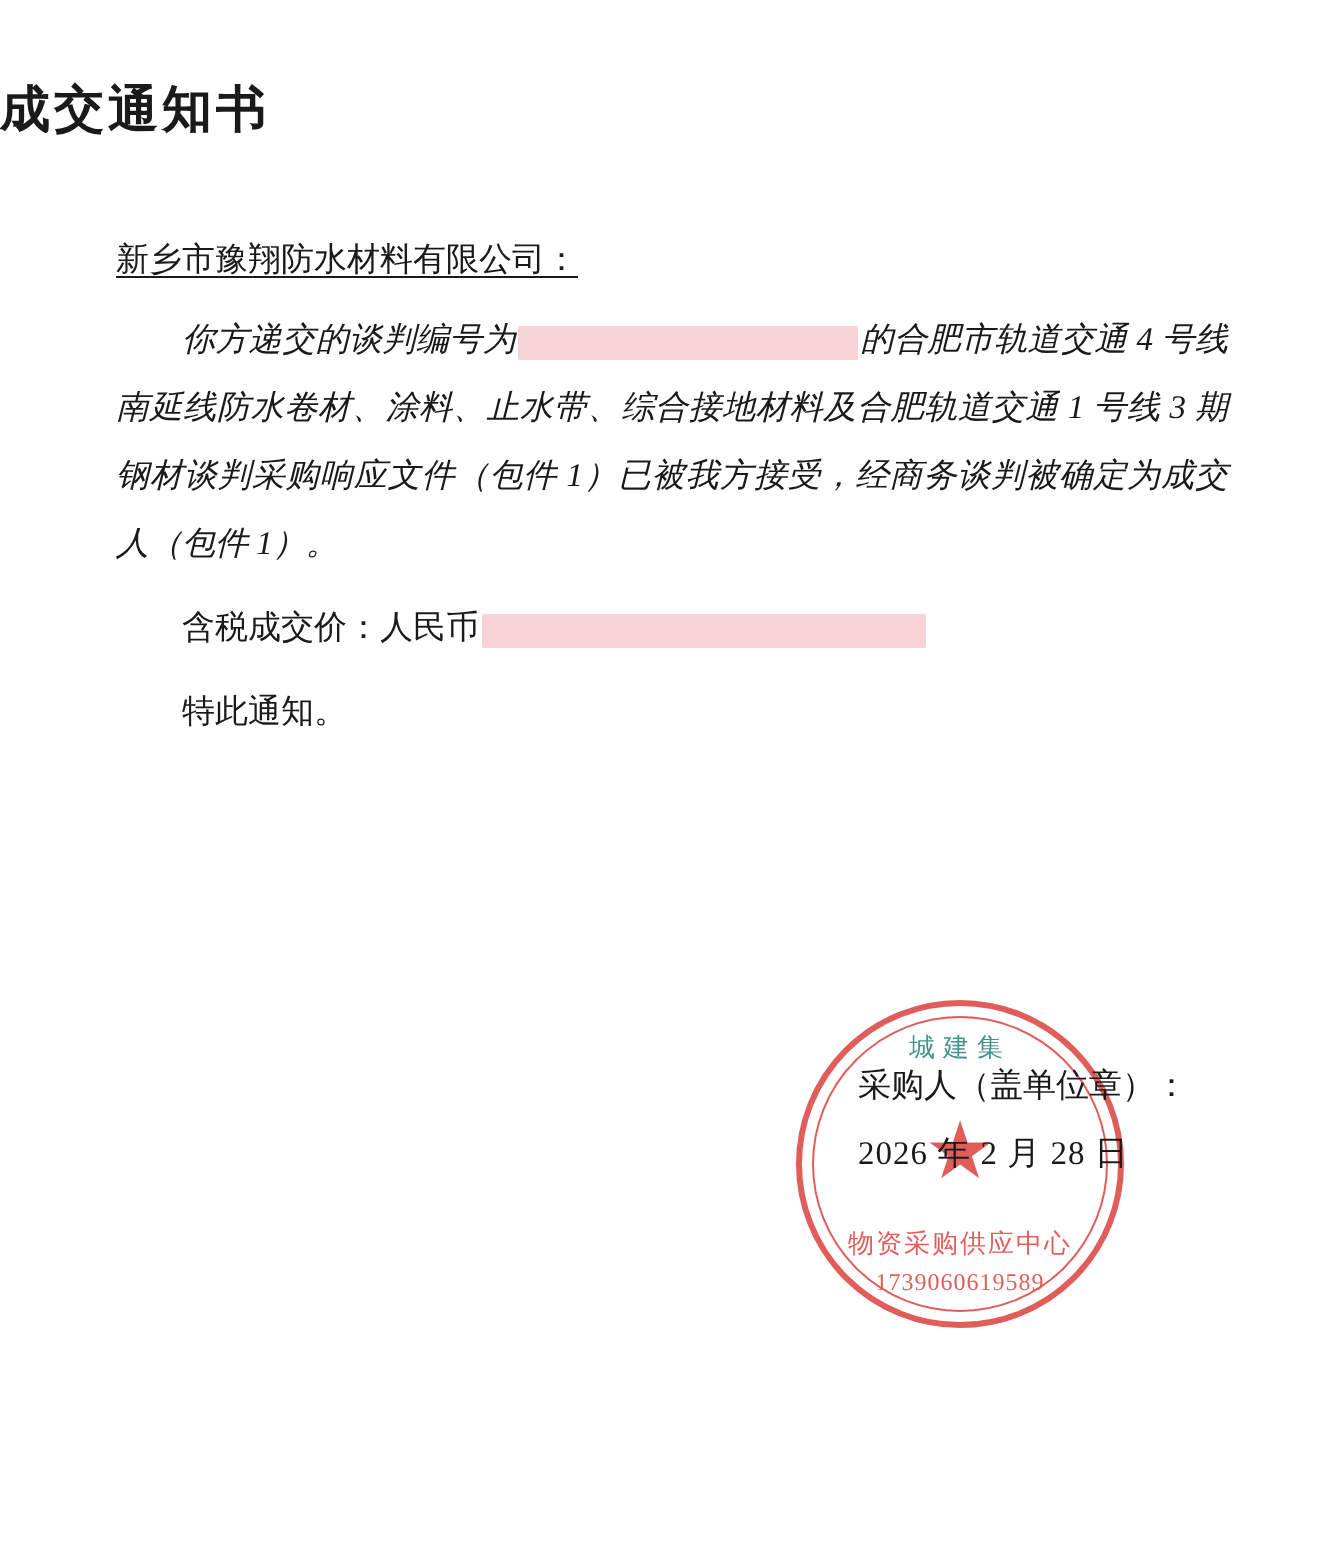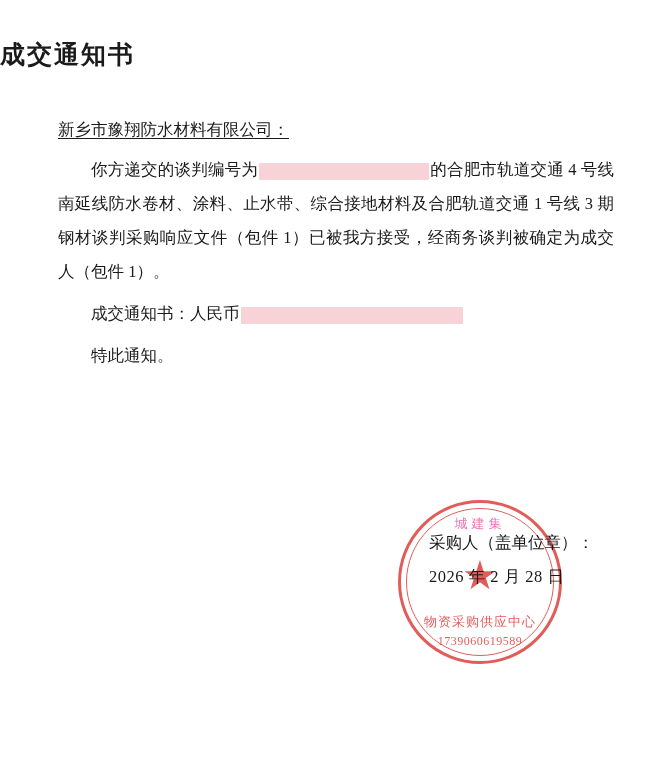--- a/index.html
+++ b/index.html
@@ -56,21 +56,21 @@
     height: 17px;
     border-radius: 1px;
   }
   .redact-a { width: 170px; margin: 0 1px; }
   .redact-b { width: 222px; margin: 0 1px; }
   .price-line {
     margin-top: 8px;
     text-indent: 33px;
     white-space: nowrap;
   }
-  .para-block { margin-top: 8px; }
+  .para-block { margin-top: 8px; font-style: italic; }
   .notice-line { margin-top: 8px; text-indent: 33px; }
 
   
   .sign-block {
     position: absolute;
     right: 78px;
     top: 488px;
     text-align: left;
     font-size: 16.5px;
     line-height: 34px;
@@ -104,21 +104,21 @@
     transform: translate(-50%, -50%);
     font-size: 40px;
     color: #d9302c;
     line-height: 1;
   }
   .seal-top {
     position: absolute;
     left: 0; right: 0; top: 12px;
     text-align: center;
     font-size: 13px;
-    color: #ec4899;
+    color: #0f766e;
     letter-spacing: 4px;
     font-family: "Liberation Serif", "DejaVu Serif", serif;
   }
   .seal-bottom {
     position: absolute;
     left: 0; right: 0; bottom: 30px;
     text-align: center;
     font-size: 13px;
     color: #d9302c;
     letter-spacing: 1px;
@@ -143,21 +143,21 @@
 
     <div class="addressee-line">
       <span class="addressee">新乡市豫翔防水材料有限公司：</span>
     </div>
 
     <p class="para para-block">
       <span>你方递交的谈判编号为</span><span class="redact redact-a"></span><span>的合肥市轨道交通 4 号线南延线防水卷材、涂料、止水带、综合接地材料及合肥轨道交通 1 号线 3 期钢材谈判采购响应文件（包件 1）已被我方接受，经商务谈判被确定为成交人（包件 1）。</span>
     </p>
 
     <div class="price-line">
-      <span>成交通知书：人民币</span><span class="redact redact-b"></span>
+      <span>含税成交价：人民币</span><span class="redact redact-b"></span>
     </div>
 
 
     <div class="notice-line">特此通知。</div>
 
   </div>
 
   <div class="sign-block">
     <div>采购人（盖单位章）：</div>
     <div class="sign-date">2026 年 2 月 28 日</div>

